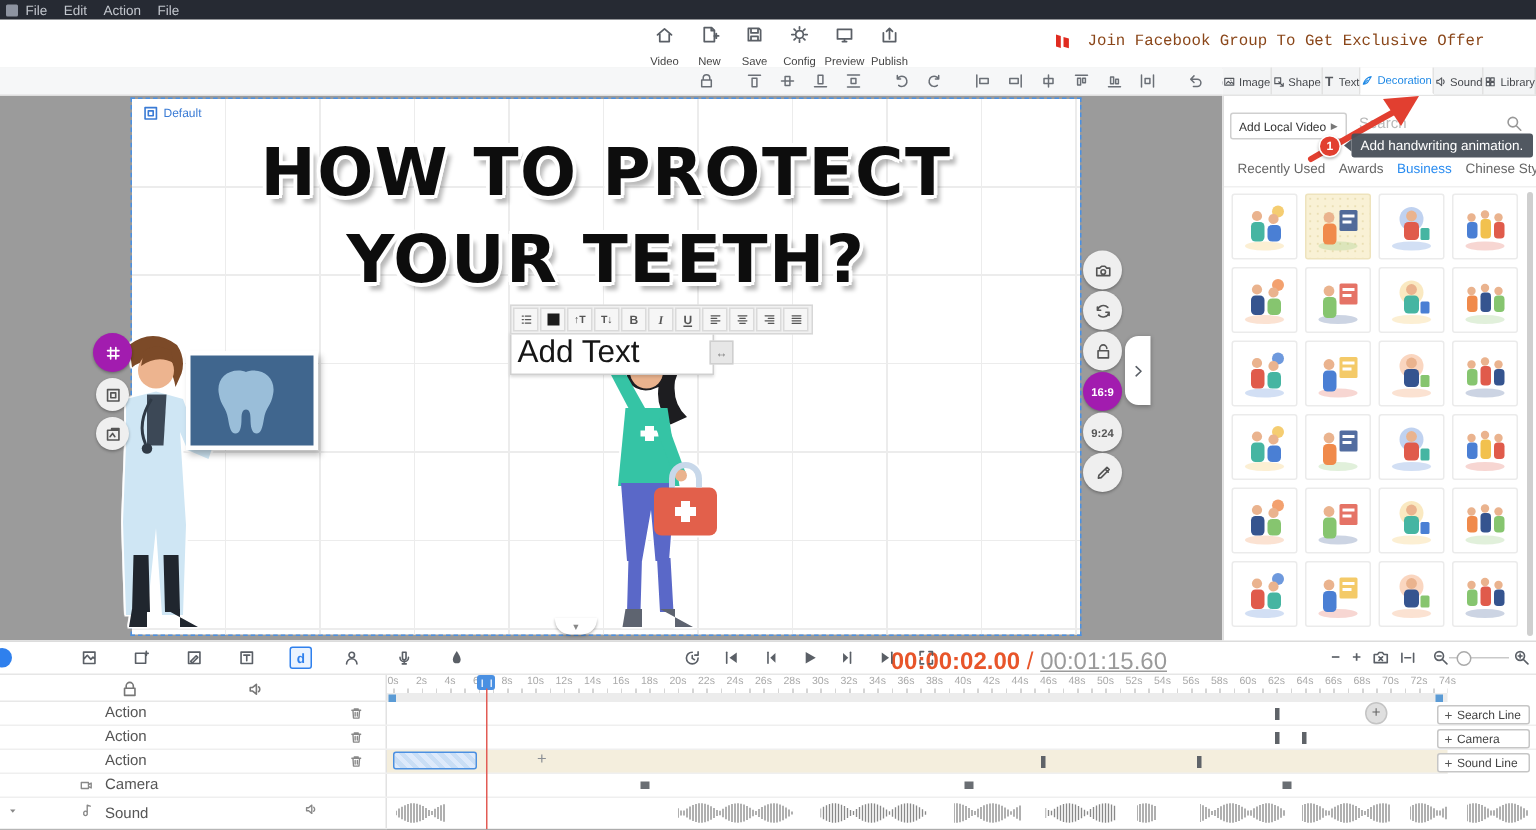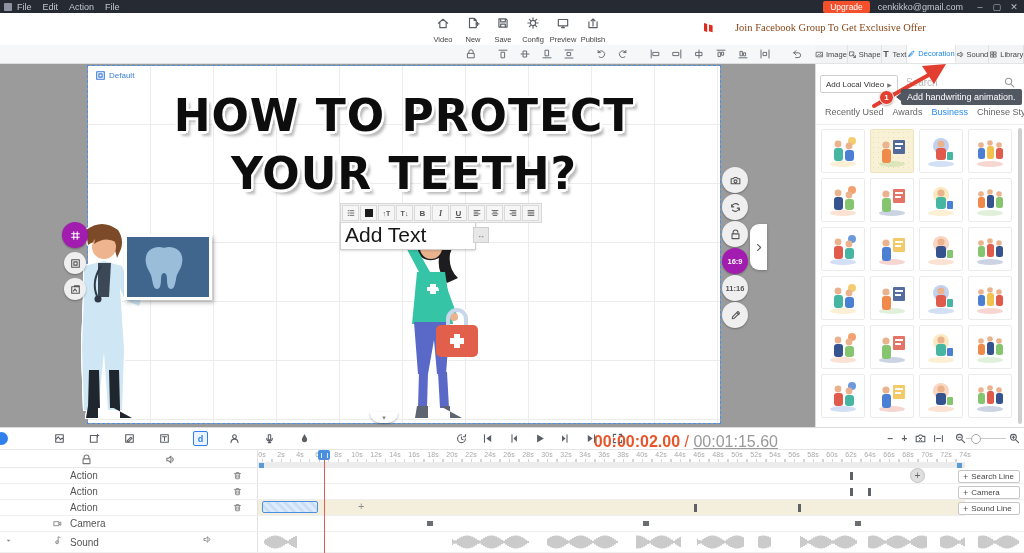--- a/index.html
+++ b/index.html
@@ -20,21 +20,21 @@
   .email{color:#c3c7ce;margin-right:10px;}
   .winbtn{width:14px;text-align:center;color:#b9bdc4;font-size:9px;margin-right:3px;}
 
   
   .toolbar{position:absolute;left:0;top:13px;width:1024px;height:32px;background:#fff;border-bottom:1px solid #e9e9e9;}
   #tb-actions{position:absolute;left:428px;top:3px;display:flex;}
   .tb-item{width:30px;text-align:center;cursor:pointer;}
   .tb-item .i{height:13px;}
   .tb-item .lbl{display:block;font-size:7.5px;color:#444;margin-top:1px;}
   .promo{position:absolute;left:702px;top:8px;display:flex;align-items:center;}
-  .promo-txt{font-family:Liberation Serif, serif;font-size:10.5px;color:#8a4619;margin-left:20px;}
+  .promo-txt{font-family:Liberation Mono, monospace;font-size:10.5px;color:#8a4619;margin-left:10px;}
 
   
   .formatbar{position:absolute;left:0;top:45px;width:815px;height:19px;background:#f6f7f8;border-bottom:1px solid #dedede;
              display:flex;align-items:center;padding-left:460px;box-sizing:border-box;}
   .formatbar .i{margin:0 5px;width:12px;height:12px;color:#6a6f76;cursor:pointer;}
   .fsep{width:1px;height:12px;background:#d8d8d8;margin:0 5px;}
 
   
   .tabs{position:absolute;left:815px;top:45px;width:209px;height:19px;background:#f3f4f5;display:flex;border-bottom:1px solid #e4e4e4;box-sizing:border-box;}
   .tab{flex:1;display:flex;align-items:center;justify-content:center;font-size:7.5px;color:#44474c;border-right:1px solid #e2e2e2;cursor:pointer;white-space:nowrap;}
@@ -151,27 +151,20 @@
 <div id="app">
 
   <div class="titlebar">
     <span class="appico"></span>
     <div id="menus" style="display:flex;">
         <span>File</span>
         <span>Edit</span>
         <span>Action</span>
         <span>File</span>
       </div>
-    <div class="tb-right">
-      <span class="upgrade">Upgrade</span>
-      <span class="email">cenkikko@gmail.com</span>
-      <span class="winbtn">–</span>
-      <span class="winbtn">▢</span>
-      <span class="winbtn">✕</span>
-    </div>
   </div>
 
   <div class="toolbar">
     <div id="tb-actions">
         <div class="tb-item"><span class="i" style="height: 14px; width: 14px;">
             <svg viewBox="0 0 12 12" width="14" height="14">
               <path d="M2 6.2L6 2.8l4 3.4M3.3 5.6V10h5.4V5.6" fill="none" stroke="currentColor" stroke-width="1" stroke-linecap="round" stroke-linejoin="round"></path>
             </svg>
           </span><span class="lbl">Video</span></div>
         <div class="tb-item"><span class="i" style="height: 14px; width: 14px;">
@@ -494,21 +487,21 @@
           <span class="i" style="height: 13px; width: 13px;">
             <svg viewBox="0 0 12 12" width="13" height="13">
               <path d="M3.8 5.4V4a2.2 2.2 0 014.4 0M2.8 5.4h6.4v4.4H2.8z" fill="none" stroke="currentColor" stroke-width="1" stroke-linecap="round" stroke-linejoin="round"></path>
             </svg>
           </span>
         </div>
         <div class="floatbtn blue" style="left: 722px; top: 184px; width: 26px; height: 26px;">
           <span class="ratio">16:9</span>
         </div>
         <div class="floatbtn" style="left: 722px; top: 211px; width: 26px; height: 26px;">
-          <span class="ratio">11:16</span>
+          <span class="ratio">9:24</span>
         </div>
         <div class="floatbtn" style="left: 722px; top: 238px; width: 26px; height: 26px;">
           <span class="i" style="height: 13px; width: 13px;">
             <svg viewBox="0 0 12 12" width="13" height="13">
               <path d="M3 9l.3-1.7 5-5 1.4 1.4-5 5zM7.7 3.9l1.4 1.4" fill="none" stroke="currentColor" stroke-width="1" stroke-linecap="round" stroke-linejoin="round"></path>
             </svg>
           </span>
         </div>
       </div>
     <div class="collapse-handle">

